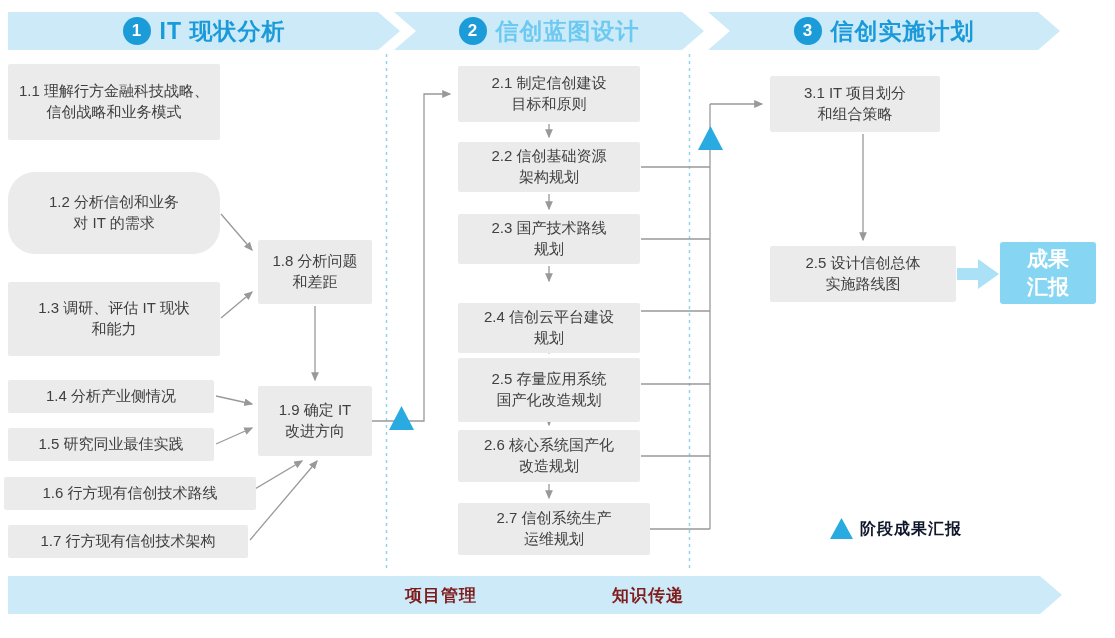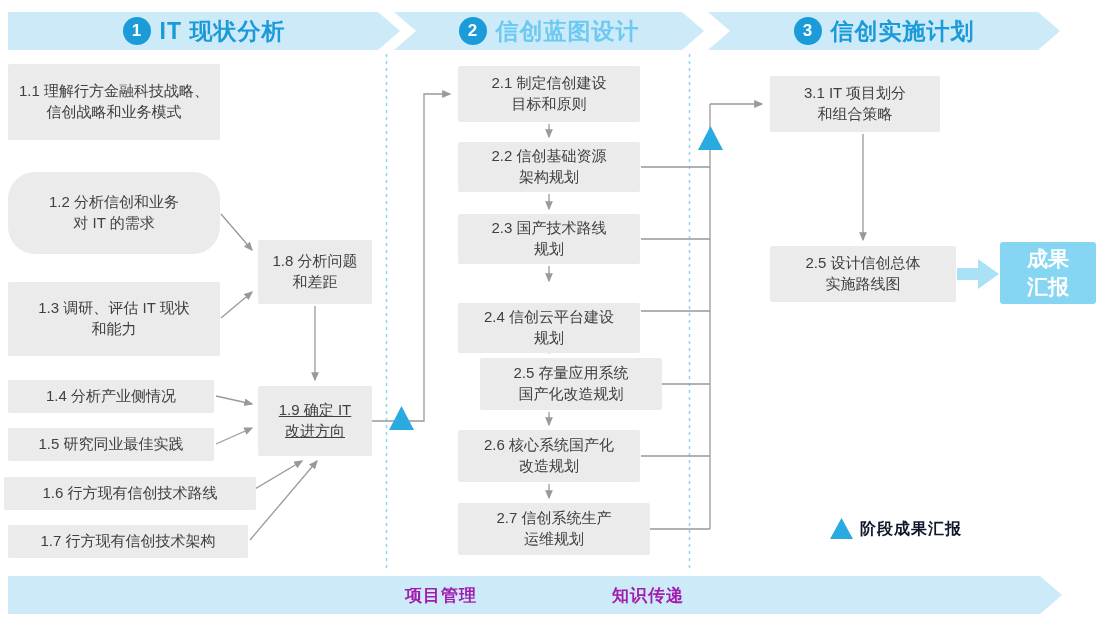--- a/index.html
+++ b/index.html
@@ -37,21 +37,21 @@
   }
   .tri{
     position:absolute;background:#29abe2;z-index:3;
     clip-path:polygon(50% 0,100% 100%,0 100%);
   }
   .legend-label{
     position:absolute;z-index:3;font-weight:bold;font-size:16px;color:#0f172a;letter-spacing:1px;
   }
   .footer-text{
     position:absolute;top:0;height:38px;display:flex;align-items:center;
-    font-weight:bold;font-size:17px;color:#a21caf;letter-spacing:1px;
+    font-weight:bold;font-size:17px;color:#7f1d1d;letter-spacing:1px;
   }
 </style>
 </head>
 <body>
 
 <div id="canvas">
 
   <svg class="connectors" width="1115" height="638" viewBox="0 0 1115 638">
     <defs>
       <marker id="ah" markerWidth="9" markerHeight="8" refX="6" refY="3" orient="auto">
@@ -128,42 +128,42 @@
   <div class="box" style="left:4px;top:477px;width:252px;height:33px;">
       <span>1.6 行方现有信创技术路线</span>
     </div>
   <div class="box" style="left:8px;top:525px;width:240px;height:33px;">
       <span>1.7 行方现有信创技术架构</span>
     </div>
   <div class="box" style="left:258px;top:240px;width:114px;height:64px;">
       <span>1.8 分析问题
 和差距</span>
     </div>
-  <div class="box" style="left:258px;top:386px;width:114px;height:70px;text-decoration:underline;">
+  <div class="box" style="left:258px;top:386px;width:114px;height:70px;">
       <span>1.9 确定 IT
 改进方向</span>
     </div>
 
   <div class="box" style="left:458px;top:66px;width:182px;height:56px;">
       <span>2.1 制定信创建设
 目标和原则</span>
     </div>
   <div class="box" style="left:458px;top:142px;width:182px;height:50px;">
       <span>2.2 信创基础资源
 架构规划</span>
     </div>
   <div class="box" style="left:458px;top:214px;width:182px;height:50px;">
       <span>2.3 国产技术路线
 规划</span>
     </div>
   <div class="box" style="left:458px;top:303px;width:182px;height:50px;">
       <span>2.4 信创云平台建设
 规划</span>
     </div>
-  <div class="box" style="left:480px;top:358px;width:182px;height:52px;align-items:center;">
+  <div class="box" style="left:458px;top:358px;width:182px;height:64px;align-items:center;">
       <span>2.5 存量应用系统
 国产化改造规划</span>
     </div>
   <div class="box" style="left:458px;top:430px;width:182px;height:52px;">
       <span>2.6 核心系统国产化
 改造规划</span>
     </div>
   <div class="box" style="left:458px;top:503px;width:192px;height:52px;">
       <span>2.7 信创系统生产
 运维规划</span>

